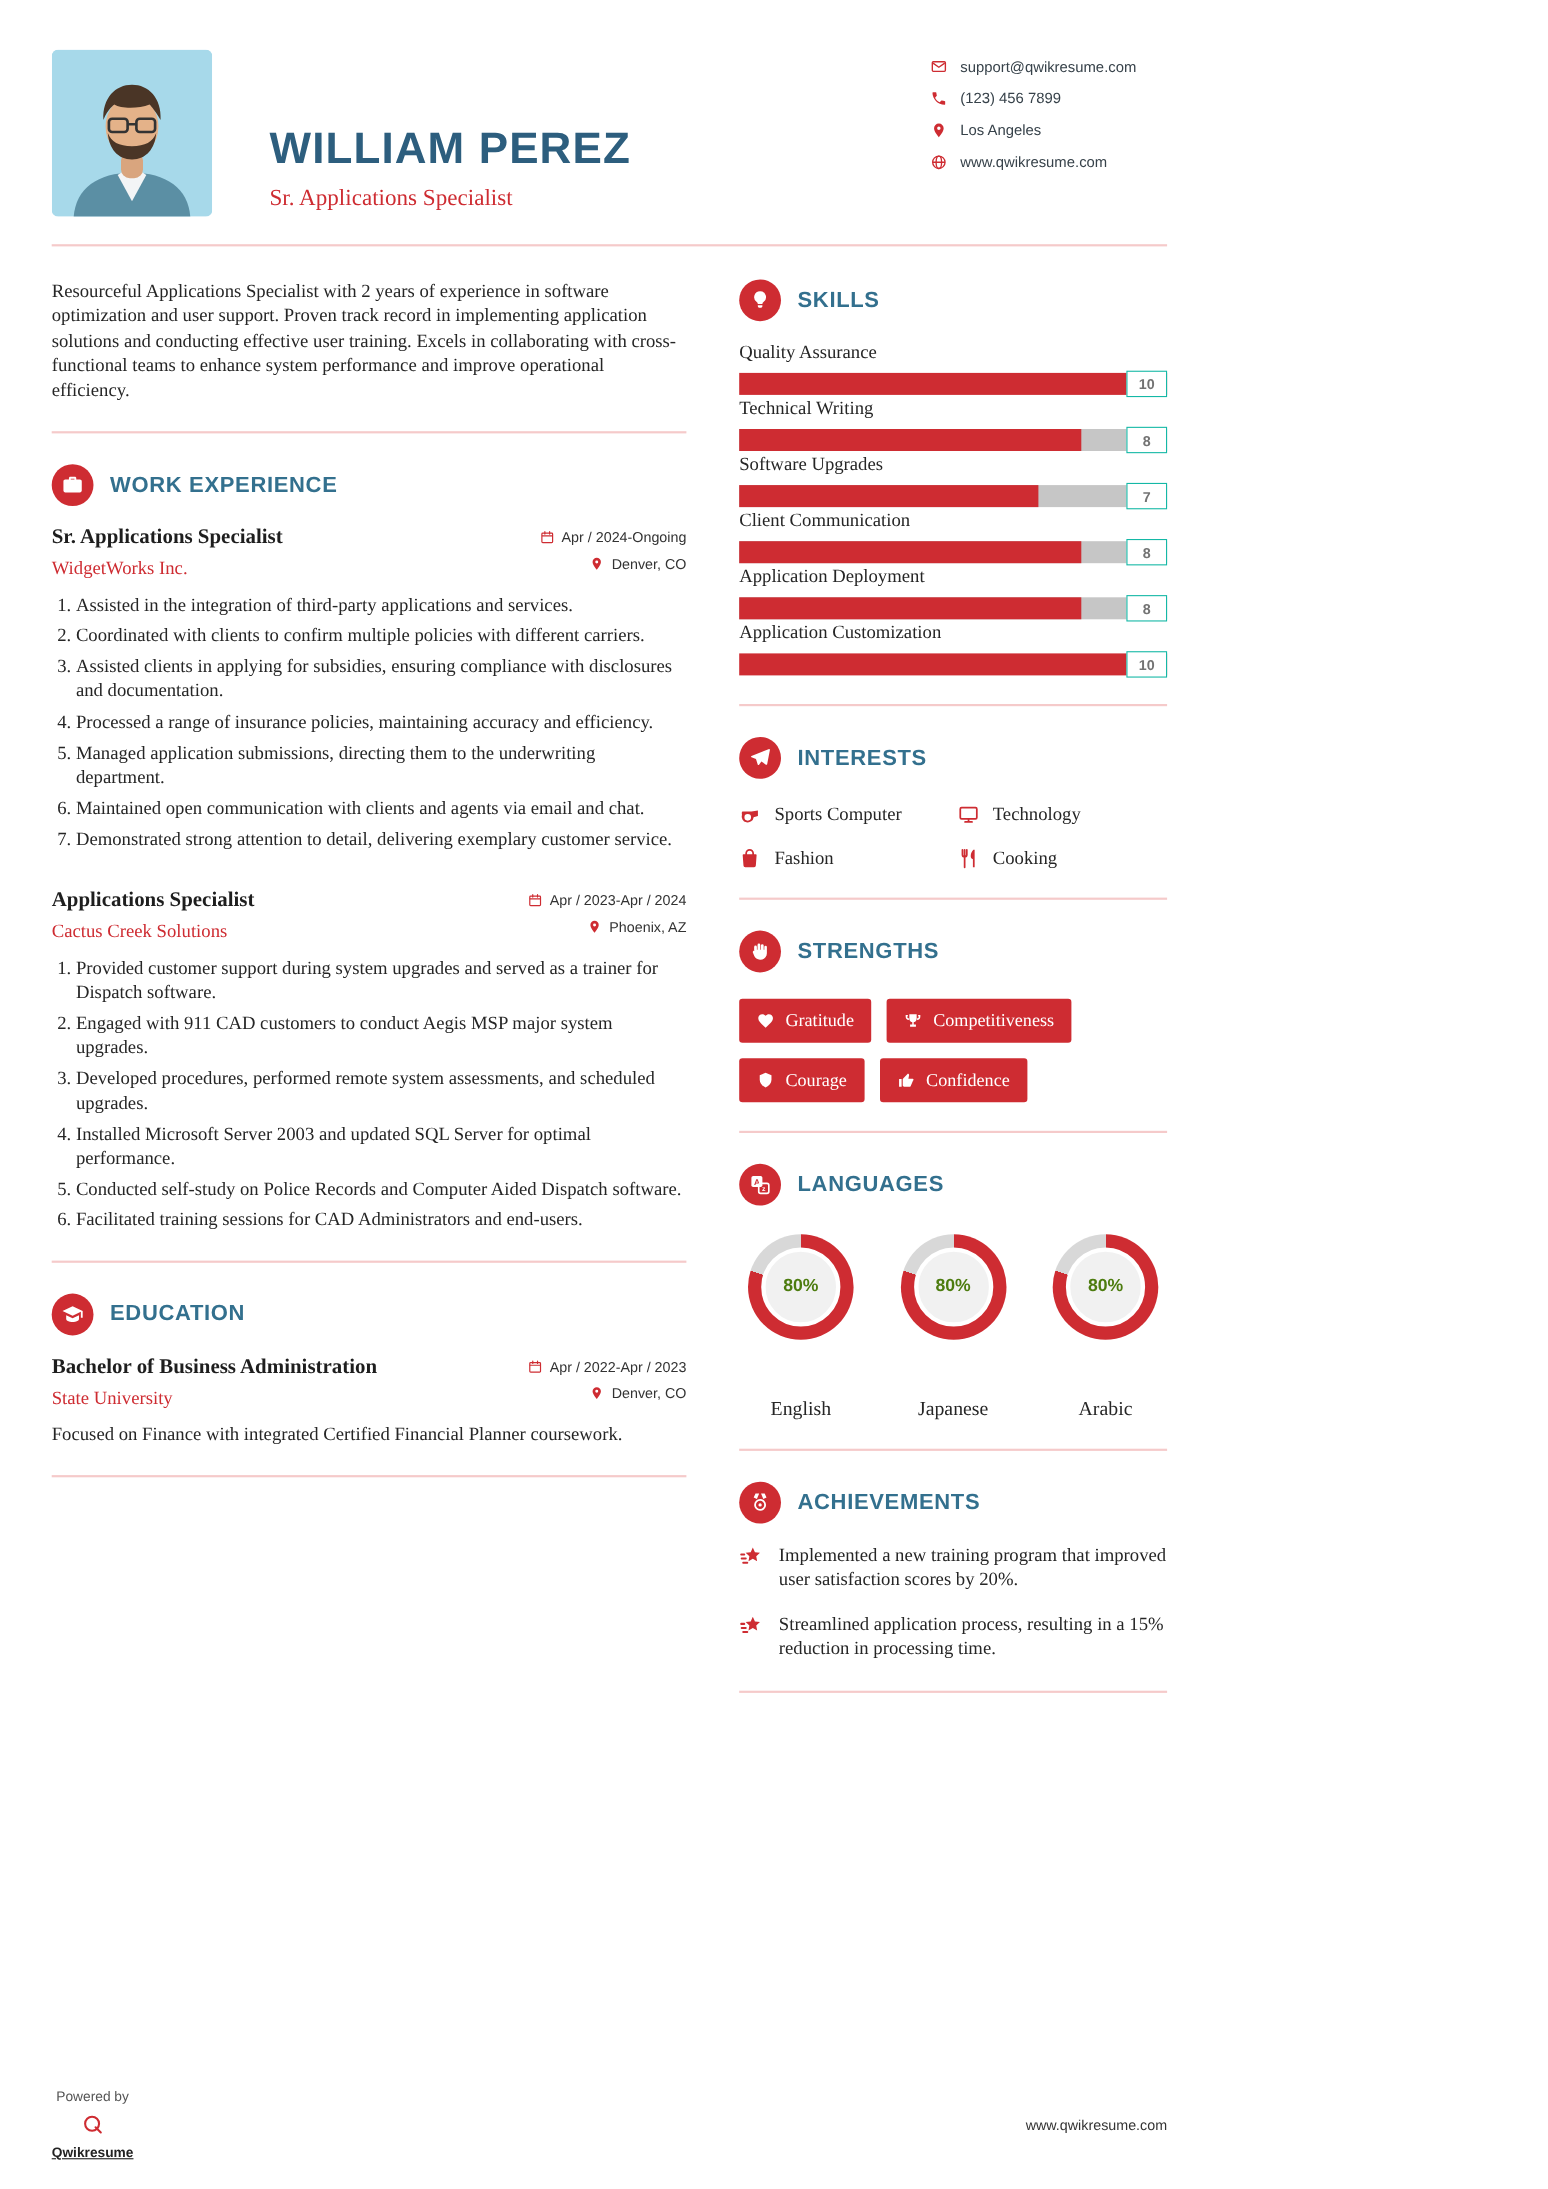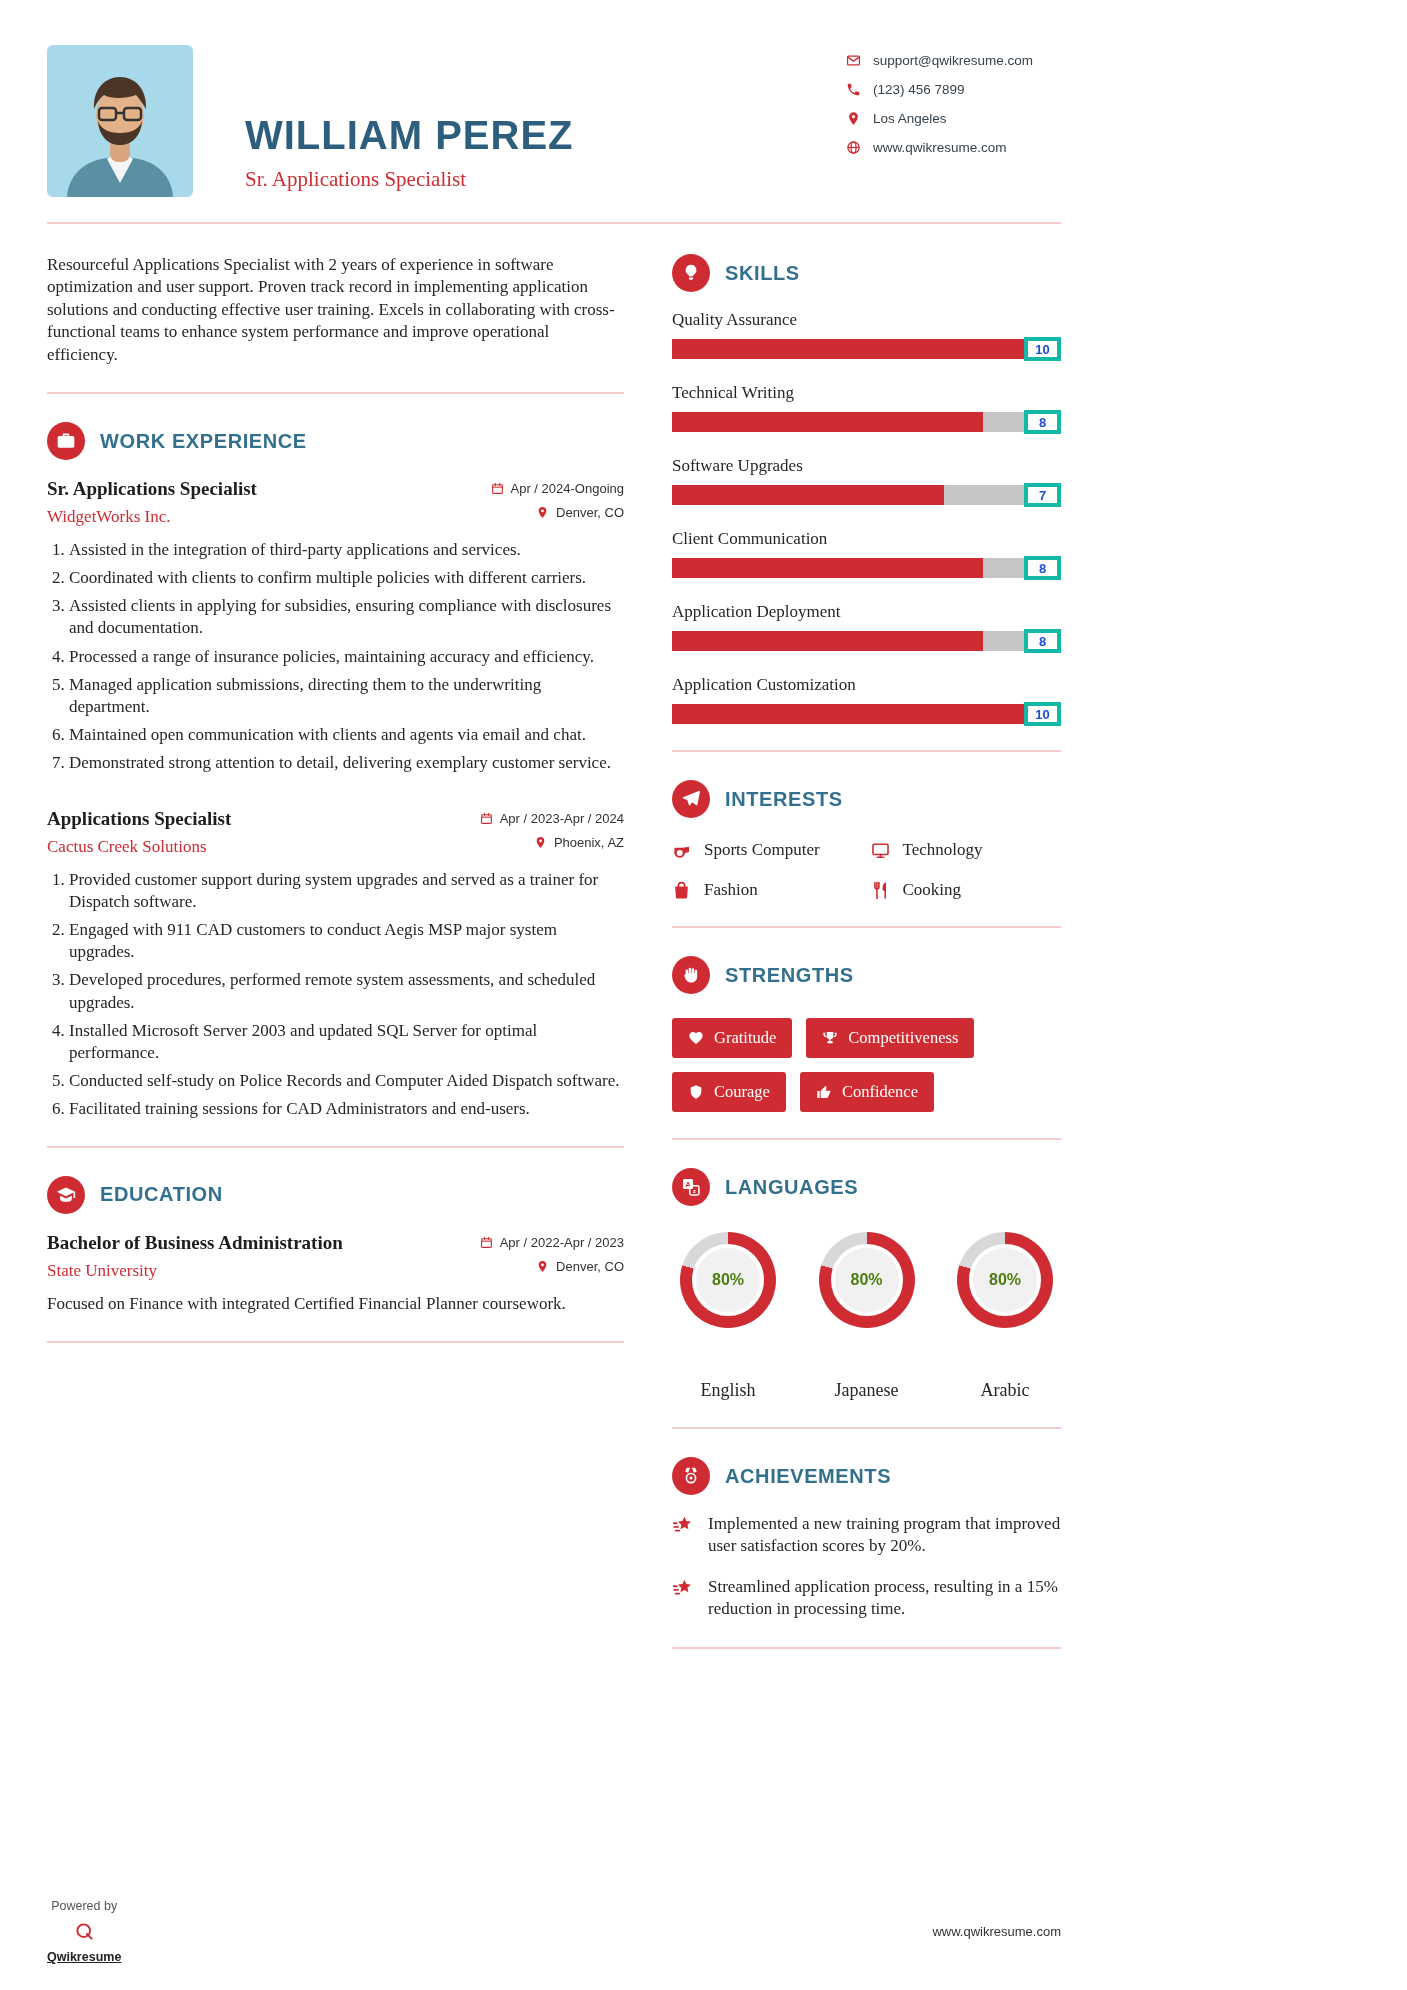--- a/index.html
+++ b/index.html
@@ -56,29 +56,29 @@
   .job-title{font-size:19px;font-weight:700;color:#1e1e1e;}
   .job-company{font-size:17px;color:var(--accent);margin-top:7px;}
   .job-right{display:flex;flex-direction:column;gap:9px;align-items:flex-end;padding-top:3px;}
   .meta{display:flex;align-items:center;gap:7px;
     font-family:"Liberation Sans",sans-serif;font-size:13px;color:#333;}
   .meta svg{width:13px;height:13px;color:var(--accent);flex:none;}
   ol.job-bullets{padding-left:22px;font-size:17px;line-height:1.3;}
   ol.job-bullets li{margin-bottom:6px;}
   .edu-desc{font-size:17px;line-height:1.32;margin-top:2px;}
   
-  .skill{margin-bottom:24px;}
+  .skill{margin-bottom:2px;}
   .skill-name{font-size:17px;margin-bottom:9px;}
   .skill-bar{position:relative;height:20px;}
   .skill-track{position:absolute;inset:0;background:#c6c6c6;}
   .skill-fill{height:100%;width:calc(var(--p) * 1%);background:var(--accent);}
   .skill-score{position:absolute;right:0;top:50%;transform:translateY(-50%);
-    width:37px;height:24px;background:#fff;border:4px solid #14b8a6;
+    width:37px;height:24px;background:#fff;border:1px solid #14b8a6;
     display:flex;align-items:center;justify-content:center;
-    font-family:"Liberation Sans",sans-serif;font-size:13px;font-weight:700;color:#1d4ed8;}
+    font-family:"Liberation Sans",sans-serif;font-size:13px;font-weight:700;color:#737373;}
   
   .interest-grid{display:grid;grid-template-columns:1fr 1fr;row-gap:20px;column-gap:8px;padding-top:4px;}
   .interest{display:flex;align-items:center;gap:13px;font-size:17px;}
   .interest svg{width:19px;height:19px;color:var(--accent);flex:none;}
   
   .strength-list{display:flex;flex-wrap:wrap;gap:14px;padding-top:6px;}
   .strength{display:flex;align-items:center;gap:10px;background:var(--accent);color:#fff;
     padding:10px 16px;font-size:16.5px;border-radius:3px;}
   .strength svg{width:16px;height:16px;color:#fff;flex:none;}
   

